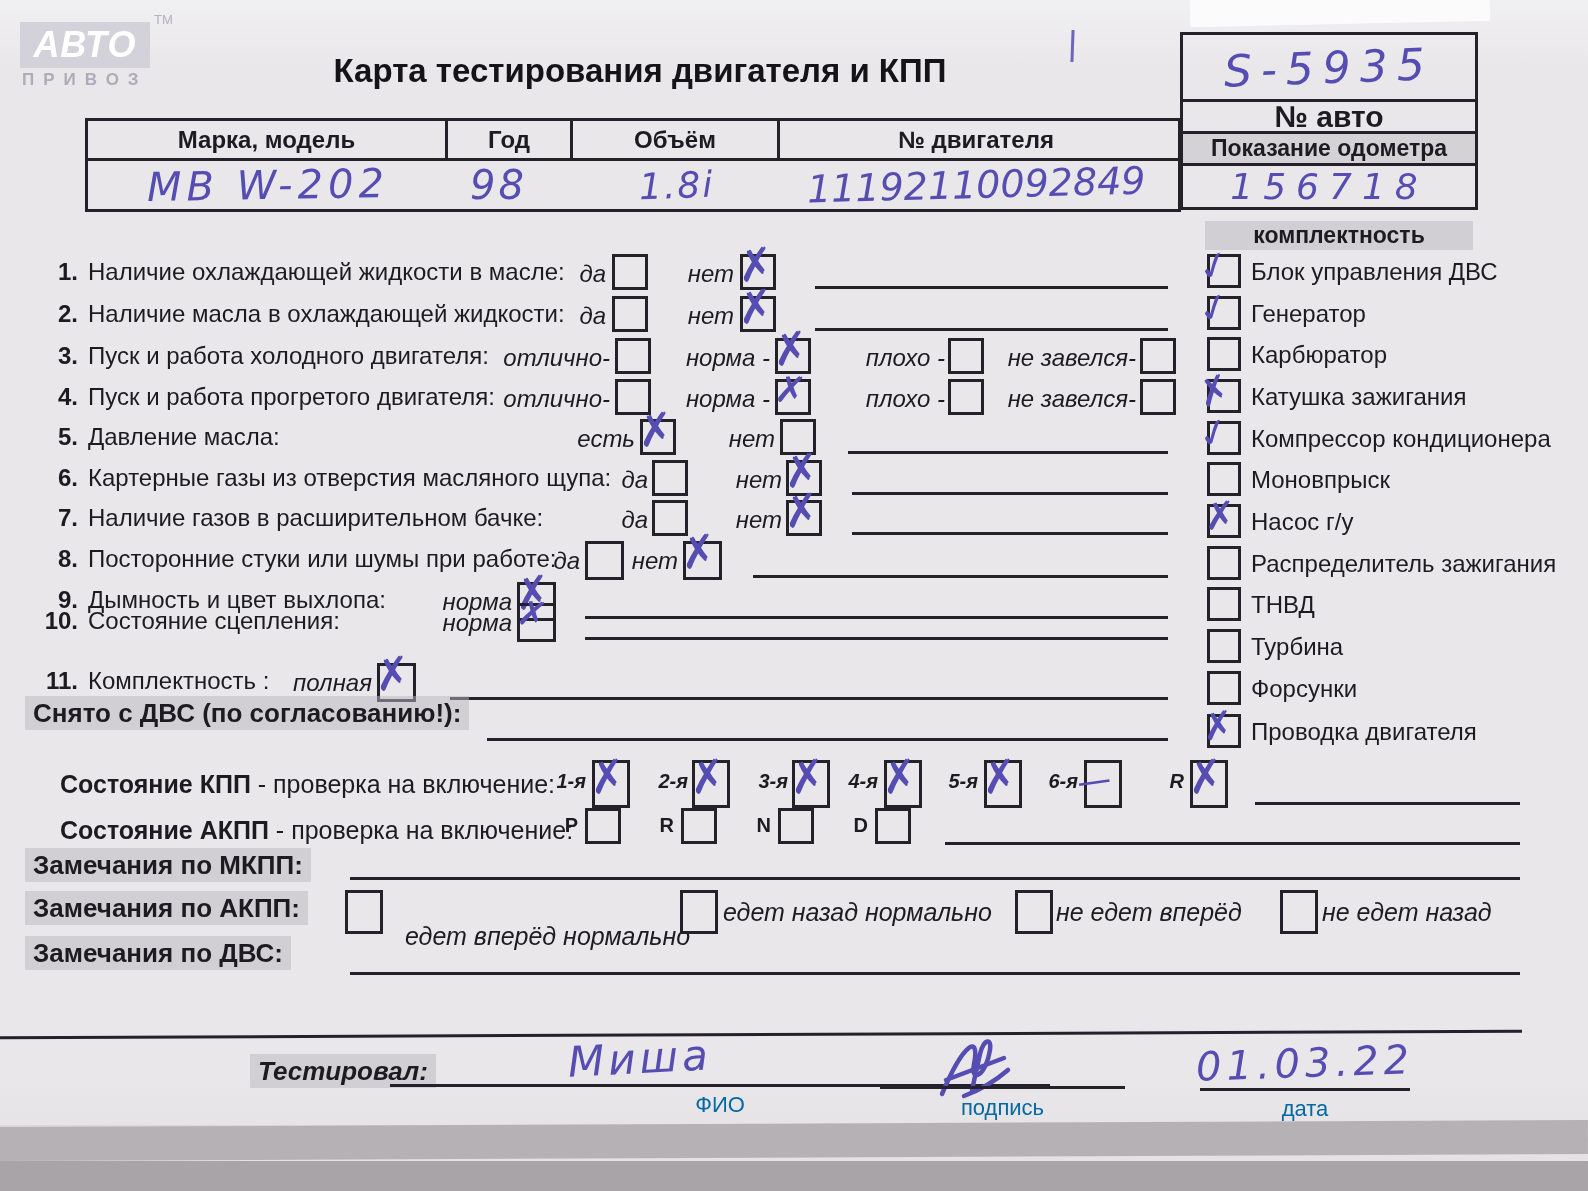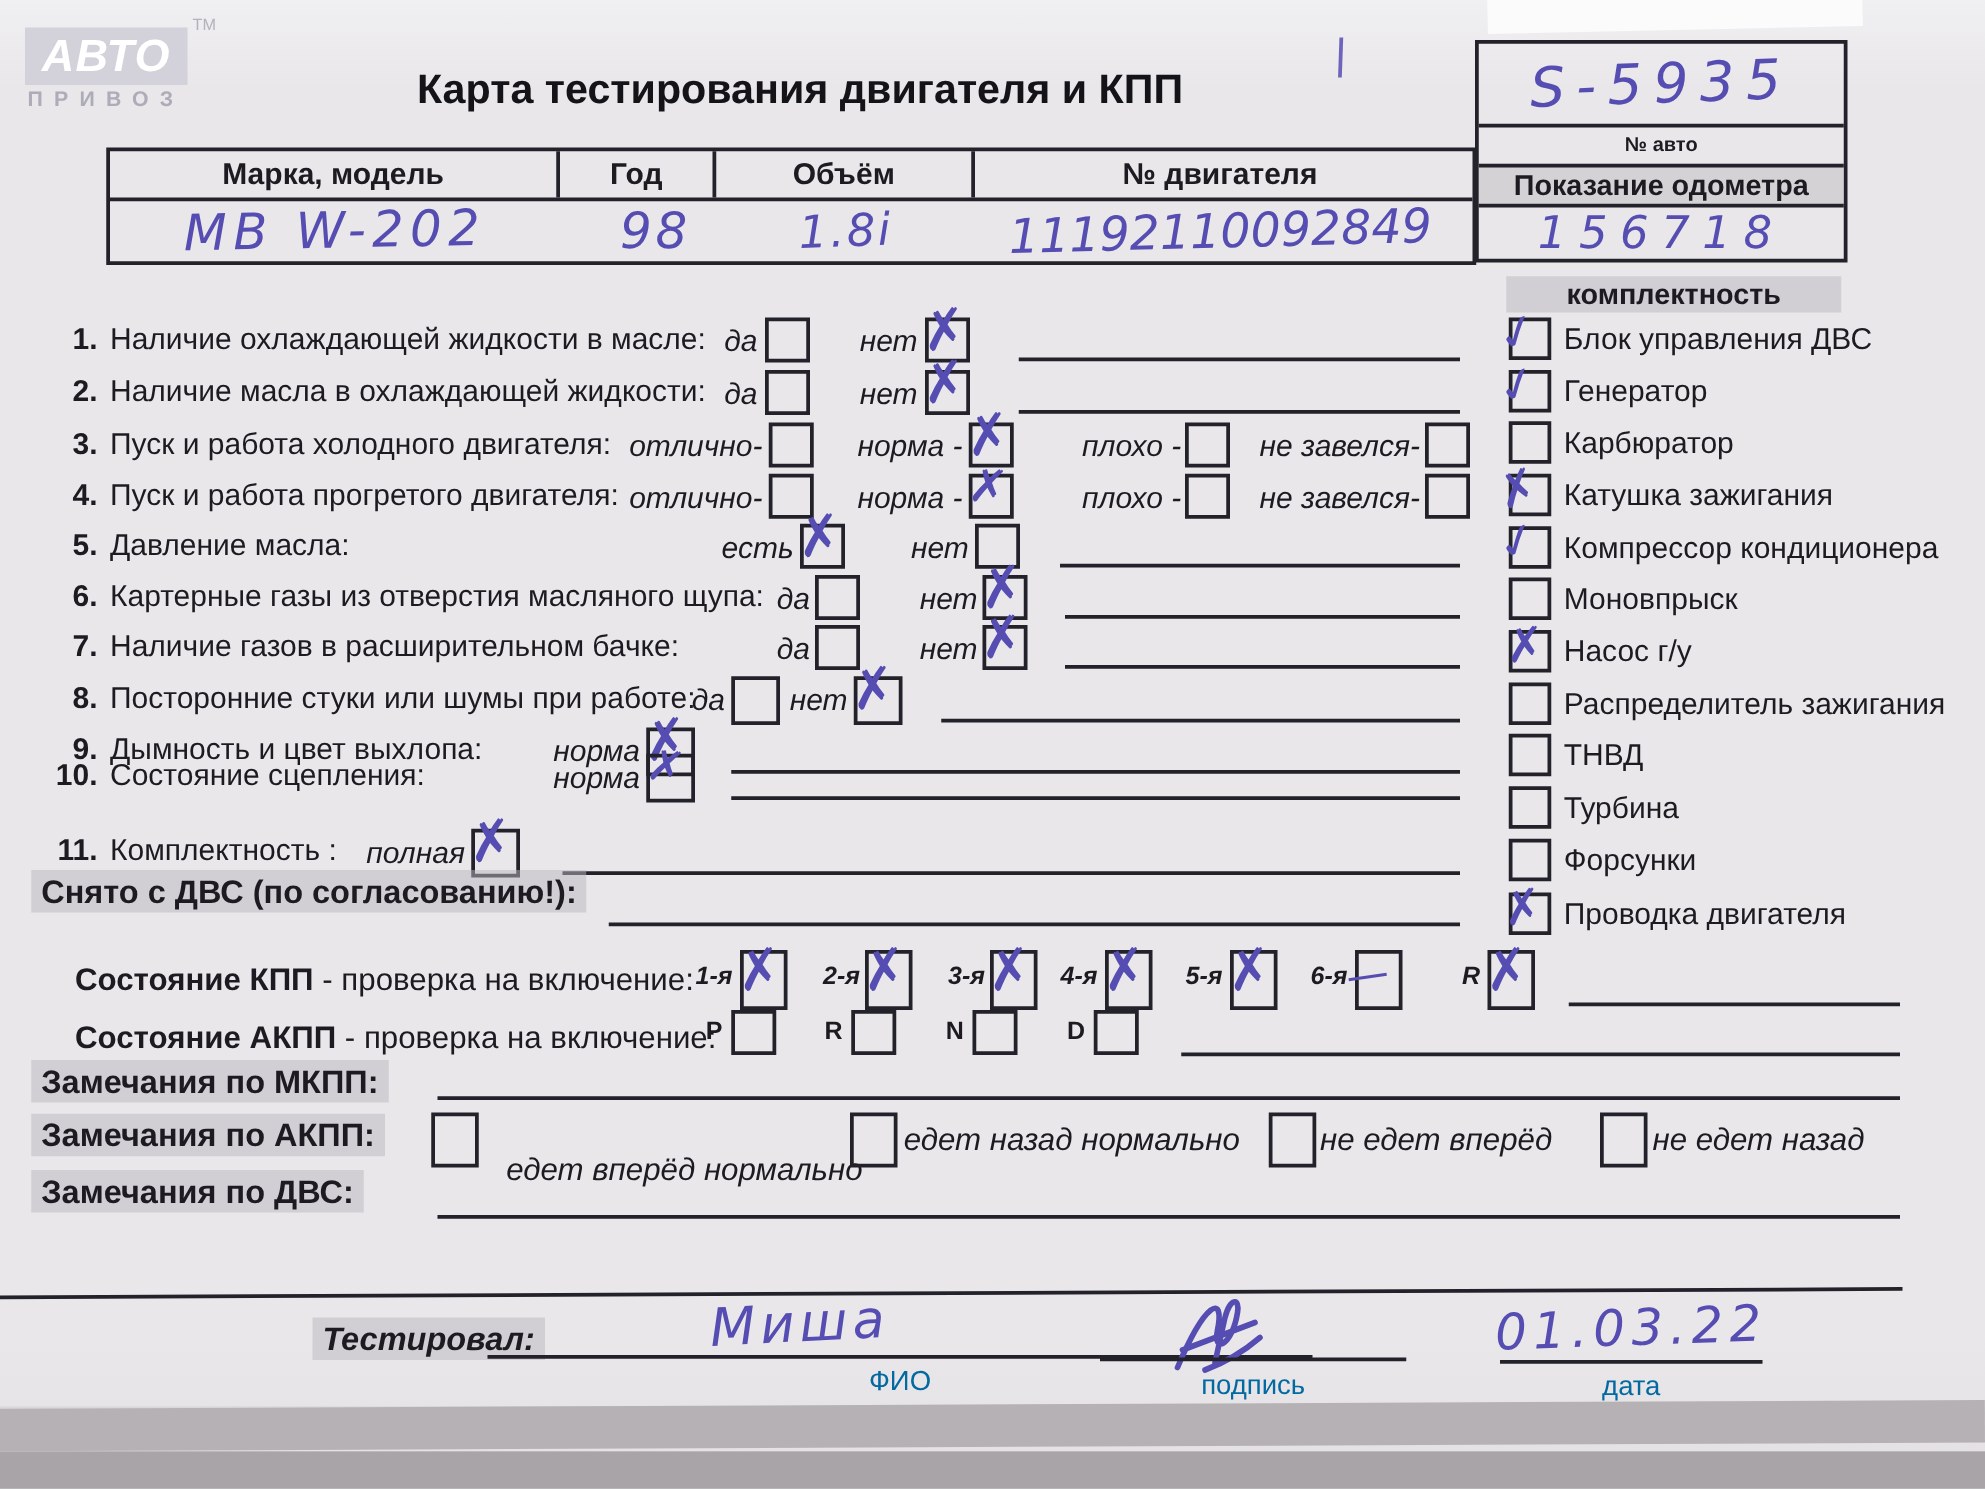--- a/index.html
+++ b/index.html
@@ -68,36 +68,36 @@
 
   <div class="htable">
     <div class="hcell" style="left:0;width:360px;">Марка, модель</div>
     <div class="hcell" style="left:360px;width:125px;">Год</div>
     <div class="hcell" style="left:485px;width:207px;">Объём</div>
     <div class="hcell" style="left:692px;width:392px;border-right:none;">№ двигателя</div>
     <div class="hsep"></div>
     <div class="vcell" style="left:0;width:360px;">
       <span class="hand" style="font-size:40px;letter-spacing:5px;transform:rotate(-1deg);">МВ W-202</span>
     </div>
-    <div class="vcell" style="left:374px;width:125px;">
+    <div class="vcell" style="left:348px;width:125px;">
       <span class="hand" style="font-size:40px;letter-spacing:3px;">98</span>
     </div>
     <div class="vcell" style="left:485px;width:207px;">
       <span class="hand" style="font-size:36px;letter-spacing:2px;transform:rotate(-2deg);">1.8i</span>
     </div>
     <div class="vcell" style="left:692px;width:392px;">
       <span class="hand" style="font-size:38px;letter-spacing:0px;transform:rotate(-1.5deg);">11192110092849</span>
     </div>
   </div>
 
   <div class="rbox">
     <div class="rrow" style="height:64px;">
       <span class="hand" style="font-size:44px;letter-spacing:9px;transform:rotate(-2deg);">S-5935</span>
     </div>
-    <div class="rrow" style="height:32px;border-top:3px solid var(--line);font-weight:bold;font-size:16px;">№ авто</div>
+    <div class="rrow" style="height:32px;border-top:3px solid var(--line);font-weight:bold;font-size:30px;">№ авто</div>
     <div class="rrow" style="height:32px;border-top:3px solid var(--line);font-weight:bold;font-size:23px;background:rgba(186,184,189,0.45);">Показание одометра</div>
     <div class="rrow" style="height:44px;border-top:3px solid var(--line);">
       <span class="hand" style="font-size:36px;letter-spacing:10px;">156718</span>
     </div>
   </div>
 
   <div class="row" style="top:252px;">
     <span class="num">1.</span>
     <span class="ilabel">Наличие охлаждающей жидкости в масле:</span>
     <span class="opt" style="left:540px;width:66px;">да</span>

